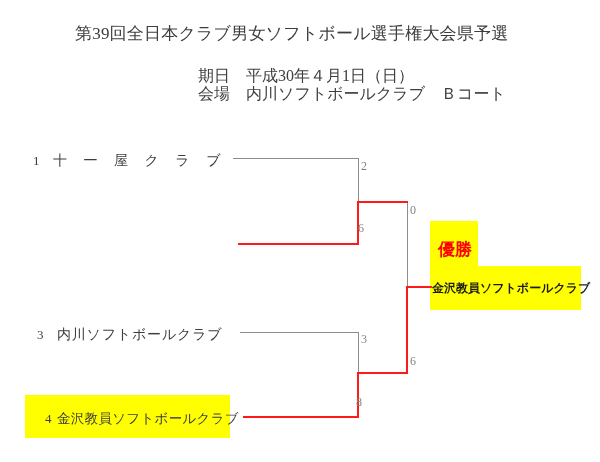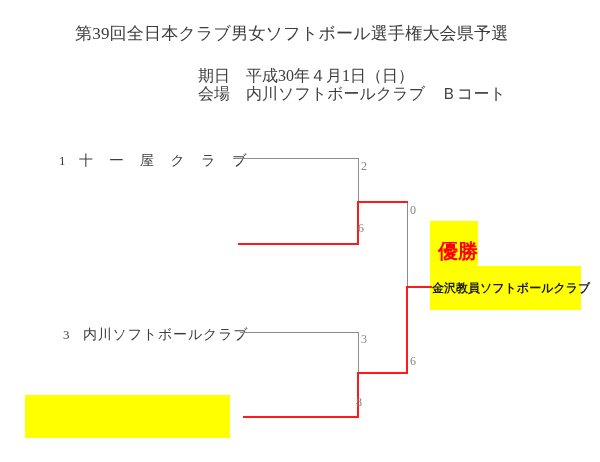--- a/index.html
+++ b/index.html
@@ -29,42 +29,41 @@
   }
   .meta-date  { top: 66px; }
   .meta-venue { top: 84px; }
   .meta-label { display: inline-block; margin-right: 16px; }
 
   
   .team-row {
     position: absolute;
     font-size: 14px;
     white-space: nowrap;
-    margin-left: 26px;
   }
   .team-seed { display: inline-block; width: 12px; font-size: 13px; }
   .team-name { margin-left: 8px; }
   .row-1 { left: 33px; top: 152px; }
   .row-2 { left: 33px; top: 238px; }
   .row-3 { left: 37px; top: 326px; }
   .row-4 { left: 45px; top: 410px; }
   .row-1 .team-name, .row-2 .team-name { letter-spacing: 16.5px; }
   .row-3 .team-name { letter-spacing: 0.8px; }
   .row-4 .team-name { margin-left: 0; letter-spacing: 0.3px; font-size: 13.5px; }
 
   
   .hl { position: absolute; background: #ffff00; }
   .hl-team4 { left: 25px; top: 395px; width: 205px; height: 43px; }
   .hl-champ-label { left: 430px; top: 221px; width: 48px; height: 45px; }
   .hl-champ-name  { left: 430px; top: 266px; width: 151px; height: 44px; }
 
   .champ-label-text {
     position: absolute;
     left: 438px; top: 238px;
-    font-size: 20px;
+    font-size: 17px;
     font-weight: bold;
     color: #ff0000;
     white-space: nowrap;
   }
   .champ-name-text {
     position: absolute;
     left: 432px; top: 280px;
     font-size: 12px;
     font-weight: bold;
     color: #1a1a1a;
@@ -122,20 +121,23 @@
   <div class="hl hl-team4"></div>
   <div class="hl hl-champ-label"></div>
   <div class="hl hl-champ-name"></div>
 
   <div class="team-row row-1">
     <span class="team-seed">1</span><span class="team-name">十一屋クラブ</span>
   </div>
   <div class="team-row row-3">
     <span class="team-seed">3</span><span class="team-name">内川ソフトボールクラブ</span>
   </div>
+  <div class="team-row row-4">
+    <span class="team-seed">4</span><span class="team-name">金沢教員ソフトボールクラブ</span>
+  </div>
 
   <div class="ln gray gl-team1"></div>
   <div class="ln gray gl-sf1-v"></div>
   <div class="ln gray gl-team3"></div>
   <div class="ln gray gl-sf2-v"></div>
   <div class="ln gray gl-final-v"></div>
 
   <div class="ln red rl-team2"></div>
   <div class="ln red rl-sf1-v"></div>
   <div class="ln red rl-sf1-h"></div>

